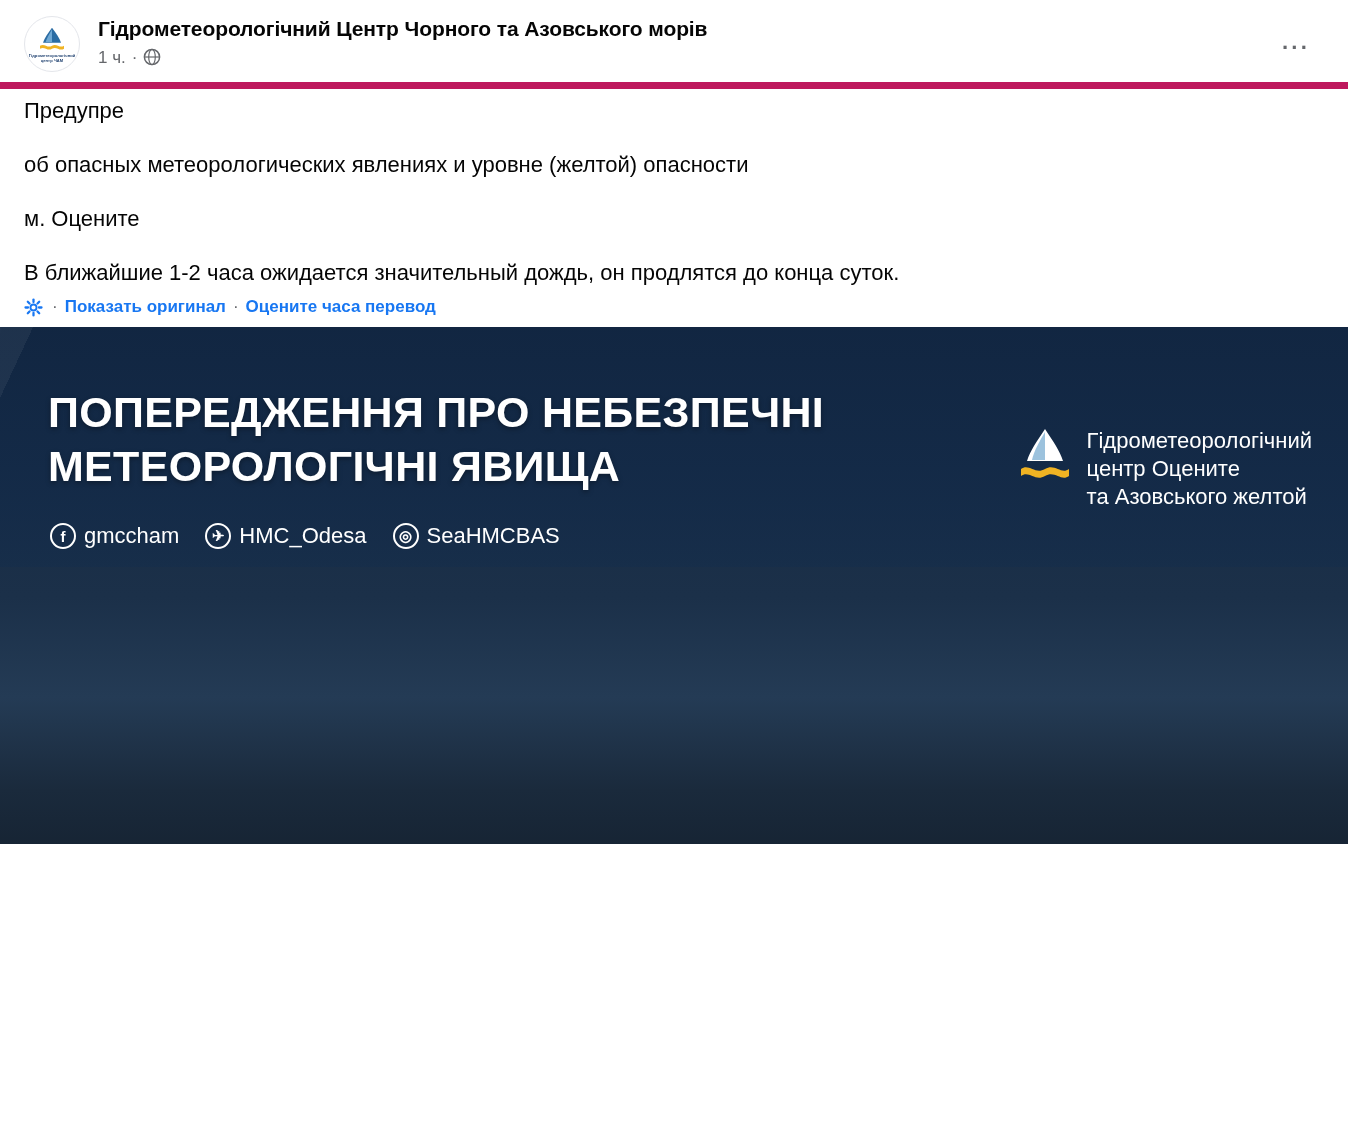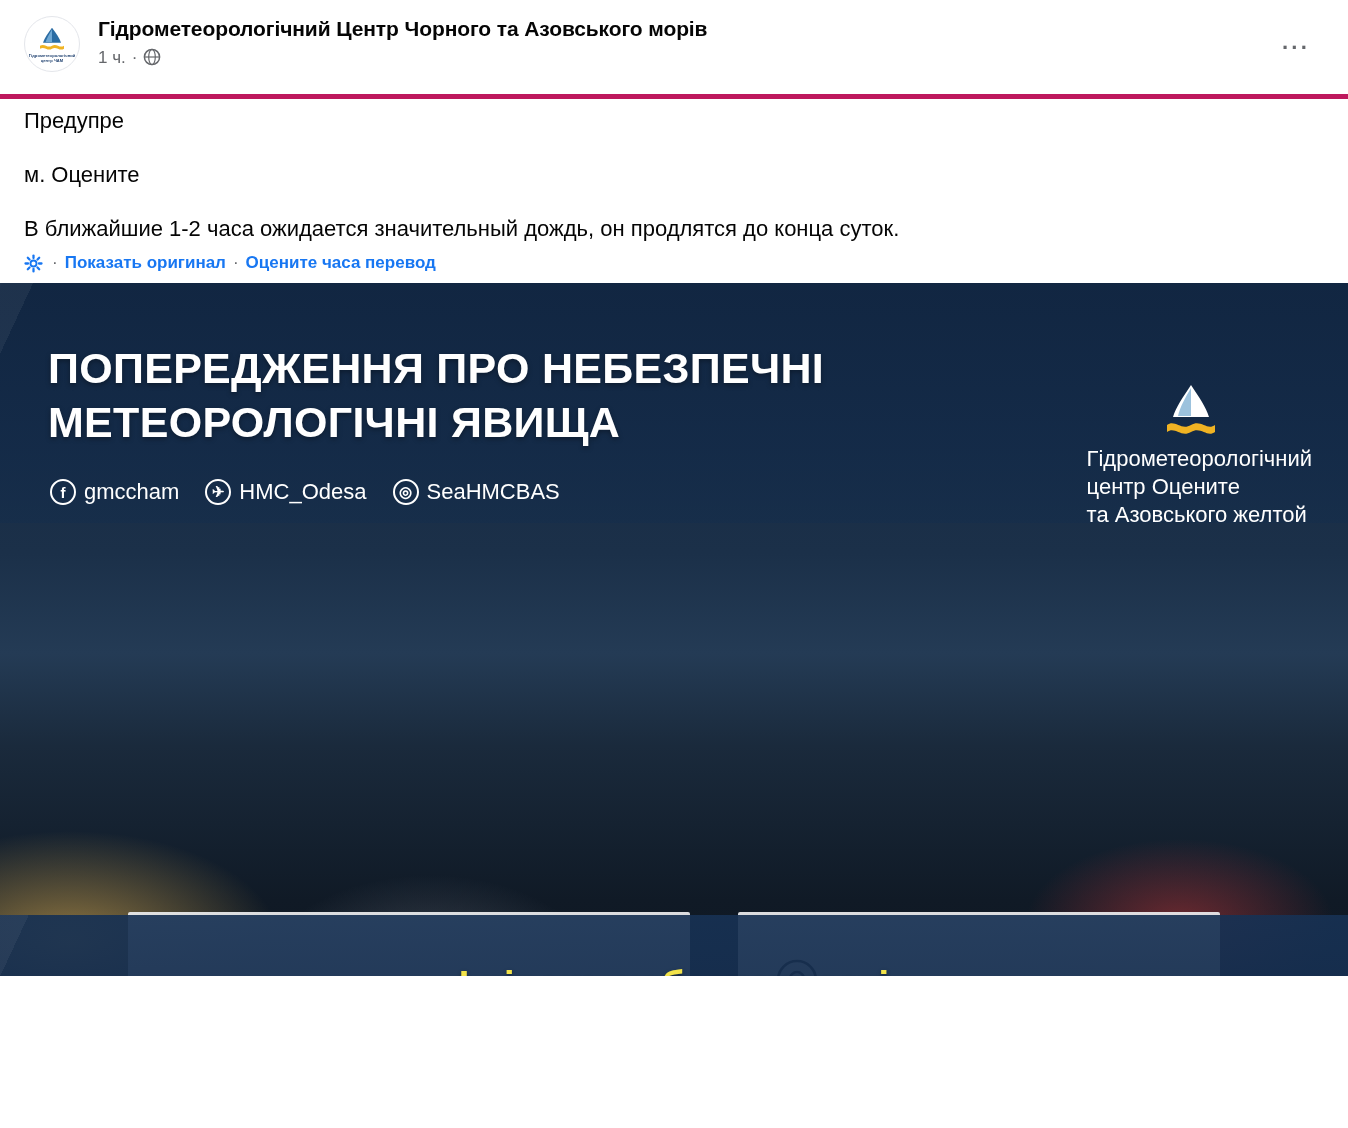--- a/index.html
+++ b/index.html
@@ -3,21 +3,21 @@
 <meta charset="utf-8">
 <style>
   * { box-sizing: border-box; }
   html, body {
     margin: 0; padding: 0;
     background: #ffffff;
     font-family: "Liberation Sans", sans-serif;
   }
   .page {
     width: 1348px;
-    height: 976px;
+    height: 844px;
     position: relative;
     overflow: hidden;
     background: #ffffff;
   }
 
   
   .post-header {
     display: flex;
     align-items: flex-start;
     padding: 16px 20px 6px 24px;
@@ -76,22 +76,22 @@
     color: #65676b;
     font-size: 22px;
     letter-spacing: 2px;
     font-weight: bold;
     cursor: pointer;
   }
 
   
   .post-body {
     padding: 8px 24px 0 24px;
-    border-top: 5px solid #be185d;
-    margin-top: 16px;
+    border-top: 7px solid #be185d;
+    margin-top: 4px;
   }
   .post-body p {
     margin: 0 0 26px 0;
     font-size: 22px;
     line-height: 28px;
     color: #050505;
   }
   .post-body p.tight { margin-bottom: 24px; }
   .translation-row {
     display: flex;
@@ -165,23 +165,22 @@
     border: 2px solid #ffffff;
     margin-right: 8px;
     display: flex; align-items: center; justify-content: center;
     font-size: 15px; font-weight: bold;
     flex: 0 0 auto;
   }
   .brand-block {
     position: absolute;
     right: 36px; top: 100px;
     display: flex;
-    align-items: center;
+    align-items: flex-start;
     color: #ffffff;
-    flex-direction: column;
   }
   .brand-mark { width: 52px; height: 62px; margin-right: 16px; flex: 0 0 auto; }
   .brand-lines { font-size: 22px; line-height: 28px; }
   .brand-site { margin-top: 8px; font-size: 23px; }
 
   
   .card {
     position: absolute;
     background: rgba(235,236,238,.93);
     border-radius: 2px;
@@ -261,20 +260,21 @@
             <line x1="1.4" y1="9" x2="16.6" y2="9" stroke="#65676b" stroke-width="1.2"></line>
           </svg>
         </span>
       </div>
     </div>
     <div class="more-btn">···</div>
   </div>
 
   <div class="post-body">
     <p>Предупре</p>
+    <p>об опасных метеорологических явлениях и уровне (желтой) опасности</p>
     <p>м. Оцените</p>
     <p class="tight">В ближайшие 1-2 часа ожидается значительный дождь, он продлятся до конца суток.</p>
     <div class="translation-row">
       <span class="gear-icon">
         <svg viewBox="0 0 20 20" width="19" height="19">
           <circle cx="10" cy="10" r="3.2" fill="none" stroke="#1877f2" stroke-width="2"></circle>
           <g stroke="#1877f2" stroke-width="2.4" stroke-linecap="round">
             <line x1="10" y1="1.6" x2="10" y2="4.2"></line>
             <line x1="10" y1="15.8" x2="10" y2="18.4"></line>
             <line x1="1.6" y1="10" x2="4.2" y2="10"></line>

